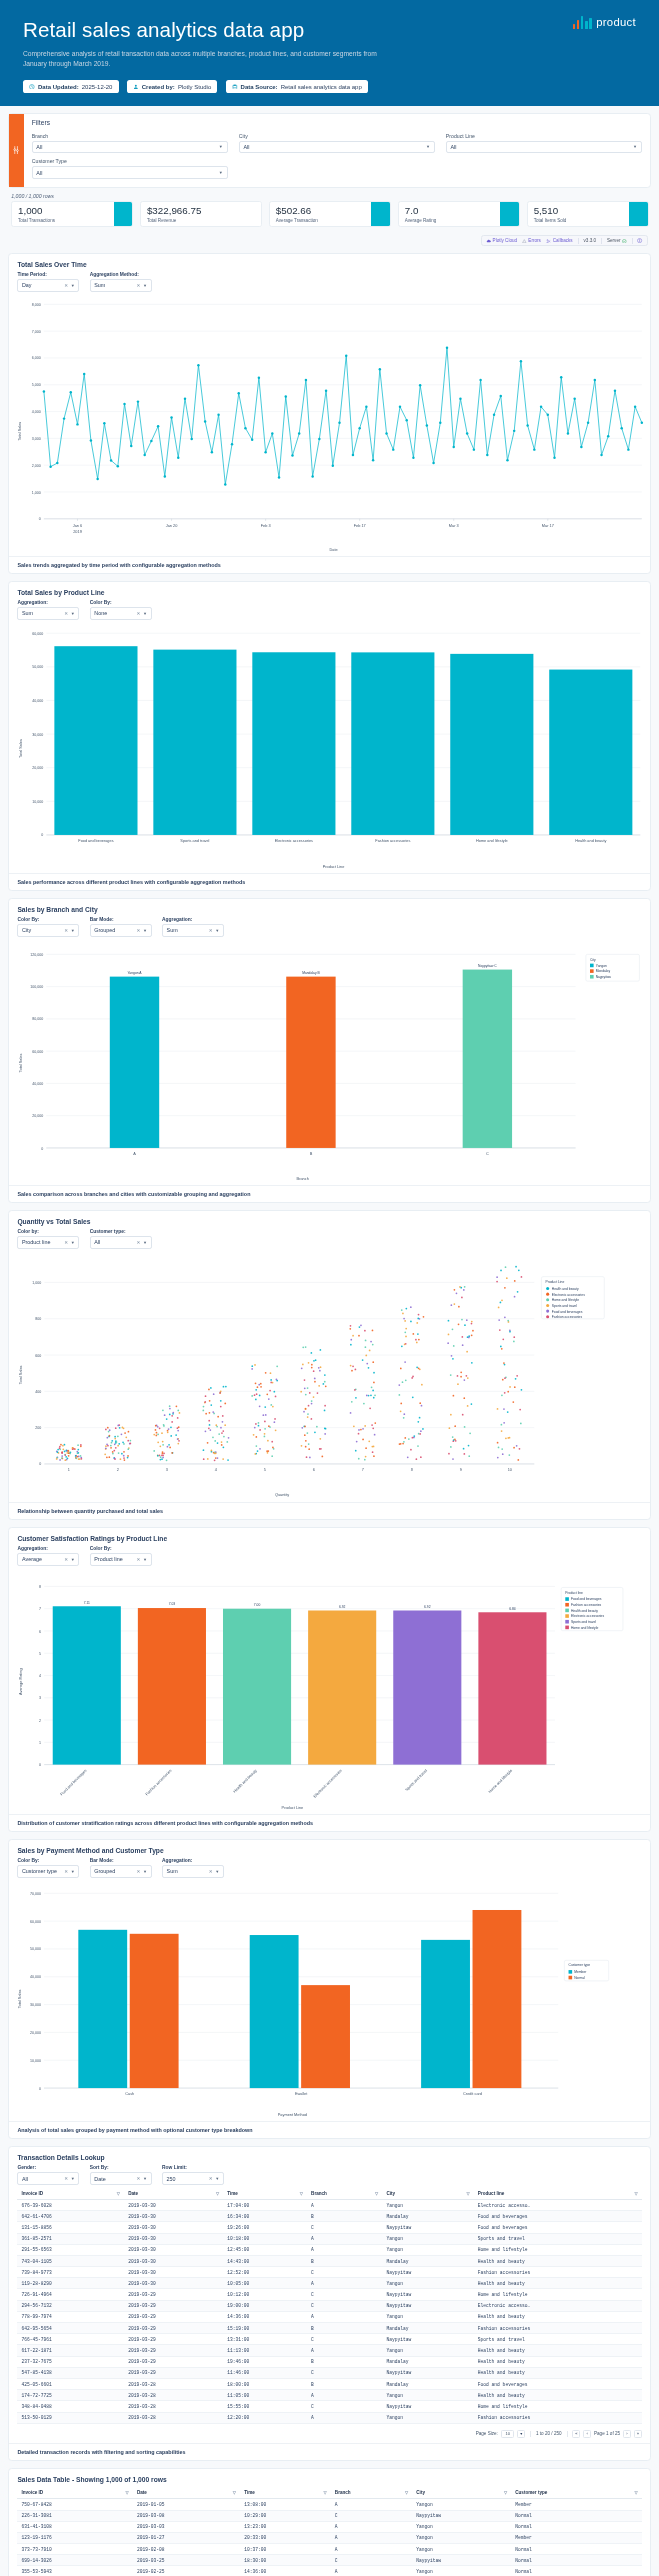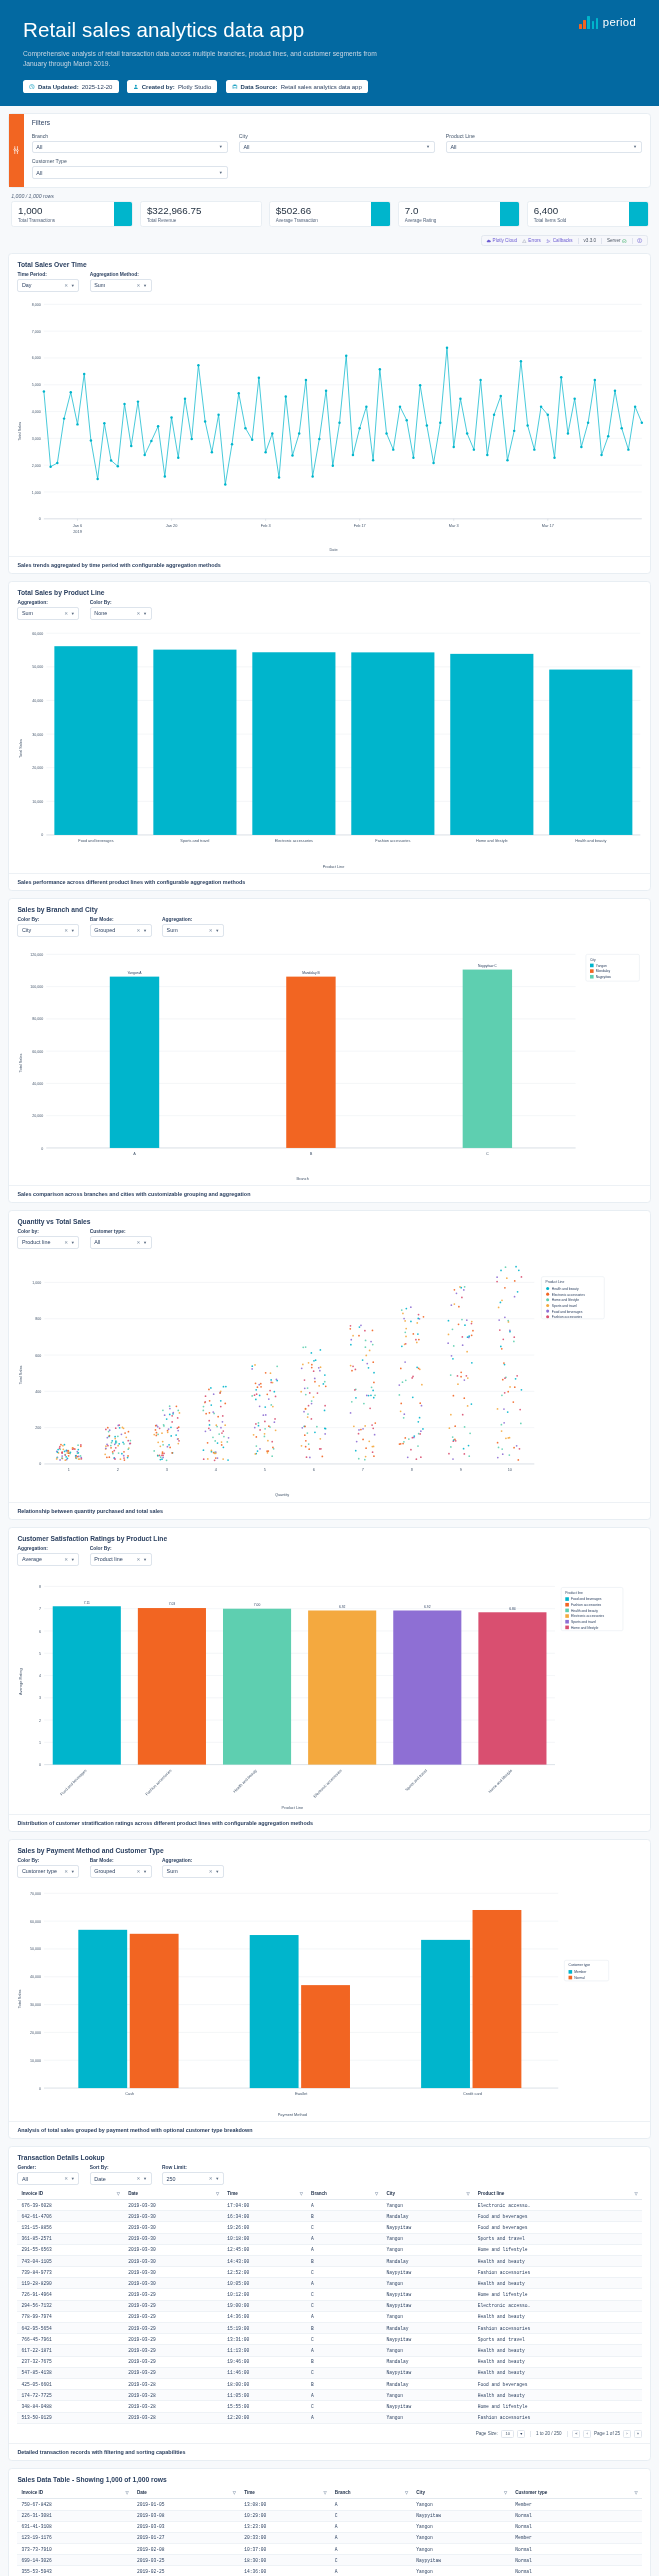--- a/index.html
+++ b/index.html
@@ -197,21 +197,21 @@
   <p class="sub">Comprehensive analysis of retail transaction data across multiple branches, product lines, and customer segments from January through March 2019.</p>
 
   <div class="logo">
     <span class="bars">
       <i style="height:5.2px;background:#f26522"></i>
       <i style="height:9.3px;background:#f26522"></i>
       <i style="height:13.4px;background:#00b5cc"></i>
       <i style="height:8.2px;background:#00b5cc"></i>
       <i style="height:11.3px;background:#00b5cc"></i>
     </span>
-    <span class="t">period</span>
+    <span class="t">product</span>
   </div>
 
   <div class="badges">
     <div class="badge">
       <span class="bi">
         <svg width="5.7" height="5.7" viewBox="0 0 16 16">
             <circle cx="8" cy="8" r="6.6" fill="none" stroke="#119dbf" stroke-width="1.6"></circle>
             <path d="M8 4.4V8l2.6 1.6" fill="none" stroke="#119dbf" stroke-width="1.6" stroke-linecap="round"></path>
           </svg>
       </span>
@@ -313,21 +313,21 @@
       </div>
       <div class="kpi">
         <div class="k-main">
           <div class="k-val">7.0</div>
           <div class="k-lbl">Average Rating</div>
         </div>
         <div class="k-accent" style="background:#00b5cc"></div>
       </div>
       <div class="kpi">
         <div class="k-main">
-          <div class="k-val">6,400</div>
+          <div class="k-val">5,510</div>
           <div class="k-lbl">Total Items Sold</div>
         </div>
         <div class="k-accent" style="background:#00b5cc"></div>
       </div>
     </div>
   </div>
 
   <div class="devbar">
     <div class="db">
       <span class="it">

